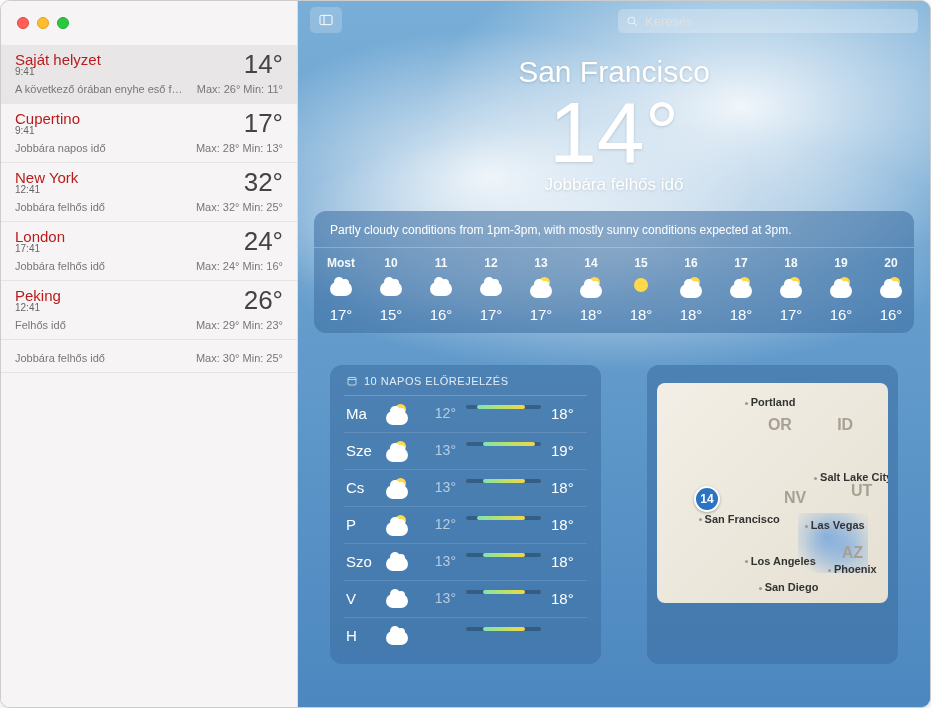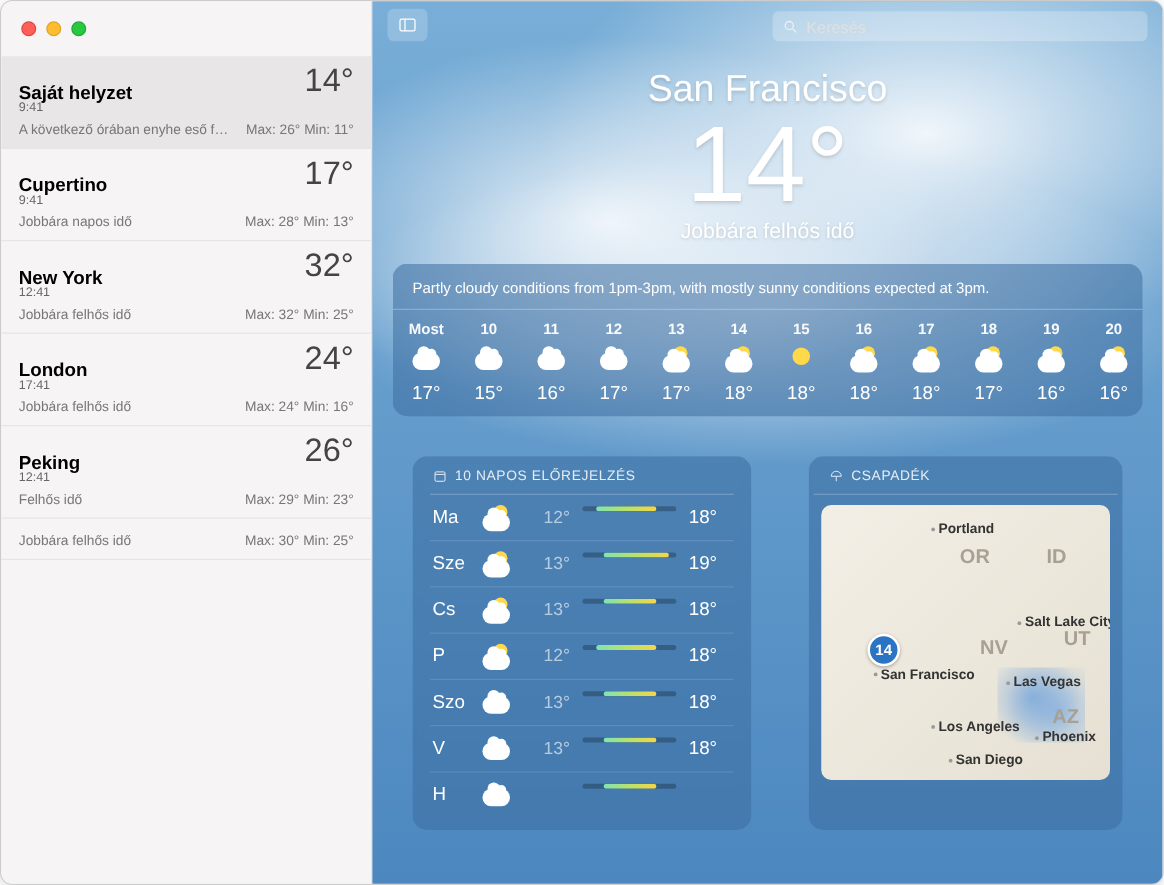--- a/index.html
+++ b/index.html
@@ -13,21 +13,21 @@
 .sidebar { width: 297px; background:#f6f4f5; border-right:1px solid #ddd; display:flex; flex-direction:column;}
 .traffic { height:44px; display:flex; align-items:center; padding-left:16px; gap:8px;}
 .dot { width:12px;height:12px;border-radius:50%; }
 .dot.red{background:#ff5f57;border:1px solid #e24640;}
 .dot.yellow{background:#febc2e;border:1px solid #e0a528;}
 .dot.green{background:#28c840;border:1px solid #23a837;}
 .city-list { flex:1; }
 .city-item { padding:6px 14px 8px 14px; border-bottom:1px solid #e6e4e5; cursor:pointer; }
 .city-item.selected { background:#e8e6e7; }
 .city-top { display:flex; justify-content:space-between; align-items:flex-start; }
-.city-name { font-size:15px; color:#000000; font-weight:700;margin-top:15px; }
+.city-name { font-size:15px; color:#b91c1c; font-weight:400; }
 .city-temp { font-size:26px; color:#444; font-weight:300; line-height:1; }
 .city-time { font-size:10px; color:#666; margin-top:-2px;}
 .city-bottom { display:flex; justify-content:space-between; font-size:11px; color:#777; margin-top:6px;}
 .city-cond { max-width:170px; white-space:nowrap; overflow:hidden; text-overflow:ellipsis; }
 .main { flex:1; position:relative; background:linear-gradient(#6fa8d8,#5b96cb 55%,#4c87bf); overflow:hidden;}
 .sky { position:absolute; inset:0; background:
   radial-gradient(ellipse 70% 35% at 70% 15%, rgba(255,255,255,0.9),rgba(255,255,255,0) 70%),
   radial-gradient(ellipse 60% 30% at 30% 25%, rgba(255,255,255,0.85),rgba(255,255,255,0) 70%),
   radial-gradient(ellipse 80% 25% at 50% 35%, rgba(255,255,255,0.7),rgba(255,255,255,0) 70%),
   linear-gradient(#78aed7,#4c87bf);
@@ -408,27 +408,20 @@
               <div class="flo"></div>
               <div class="fbar">
                 <span style="left:22%;right:22%"></span>
               </div>
               <div class="fhi"></div>
             </div>
           </div>
       </div>
 
       <div class="panel map">
-        <div class="phdr" style="padding-left:12px;padding-right:12px">
-          <svg viewBox="0 0 24 24">
-              <path d="M4 12a8 8 0 0 1 16 0z"></path>
-              <line x1="12" y1="12" x2="12" y2="20"></line>
-            </svg>
-          <span>CSAPADÉK</span>
-        </div>
         <div class="mapbox" id="mapbox">
           <div class="rain"></div>
         <div class="state" style="left: 48%; top: 15%;">OR</div>
             <div class="state" style="left: 78%; top: 15%;">ID</div>
             <div class="state" style="left: 55%; top: 48%;">NV</div>
             <div class="state" style="left: 84%; top: 45%;">UT</div>
             <div class="state" style="left: 80%; top: 73%;">AZ</div>
             <div class="mcity" style="left: 38%; top: 6%;">Portland</div>
             <div class="mcity" style="left: 68%; top: 40%;">Salt Lake City</div>
             <div class="mcity" style="left: 18%; top: 59%;">San Francisco</div>

